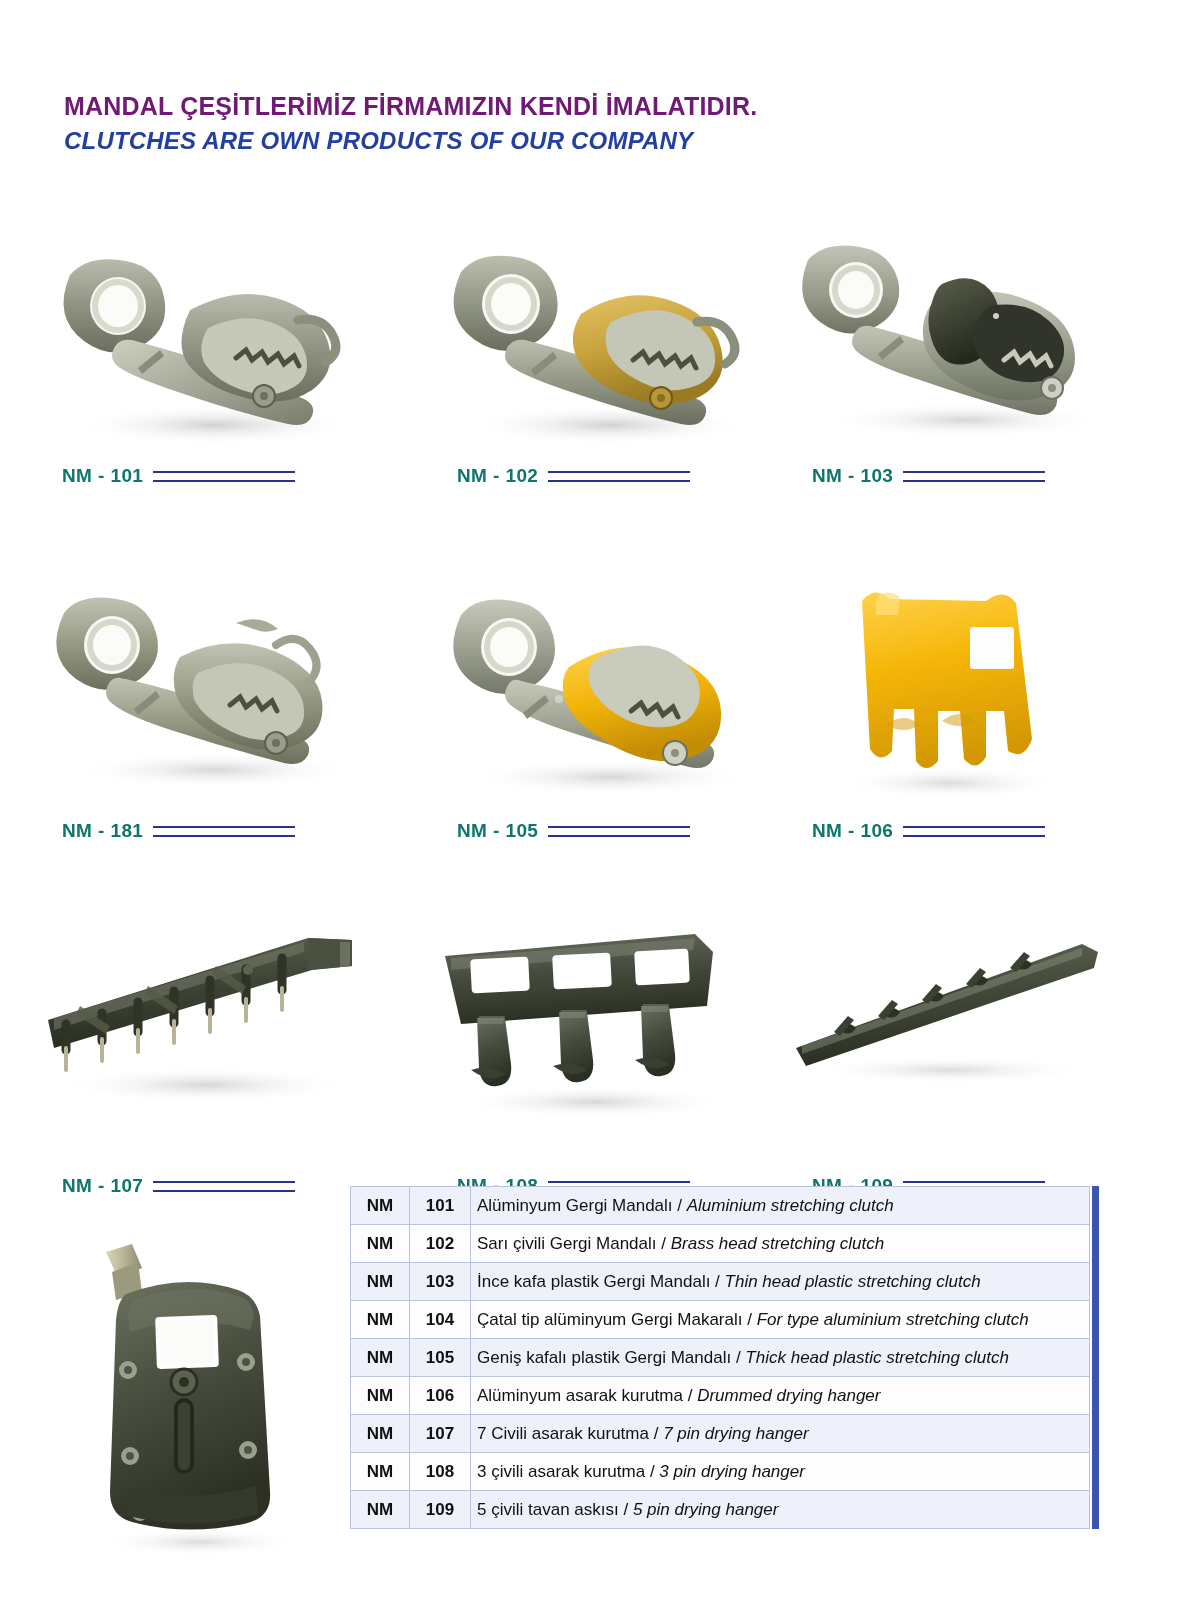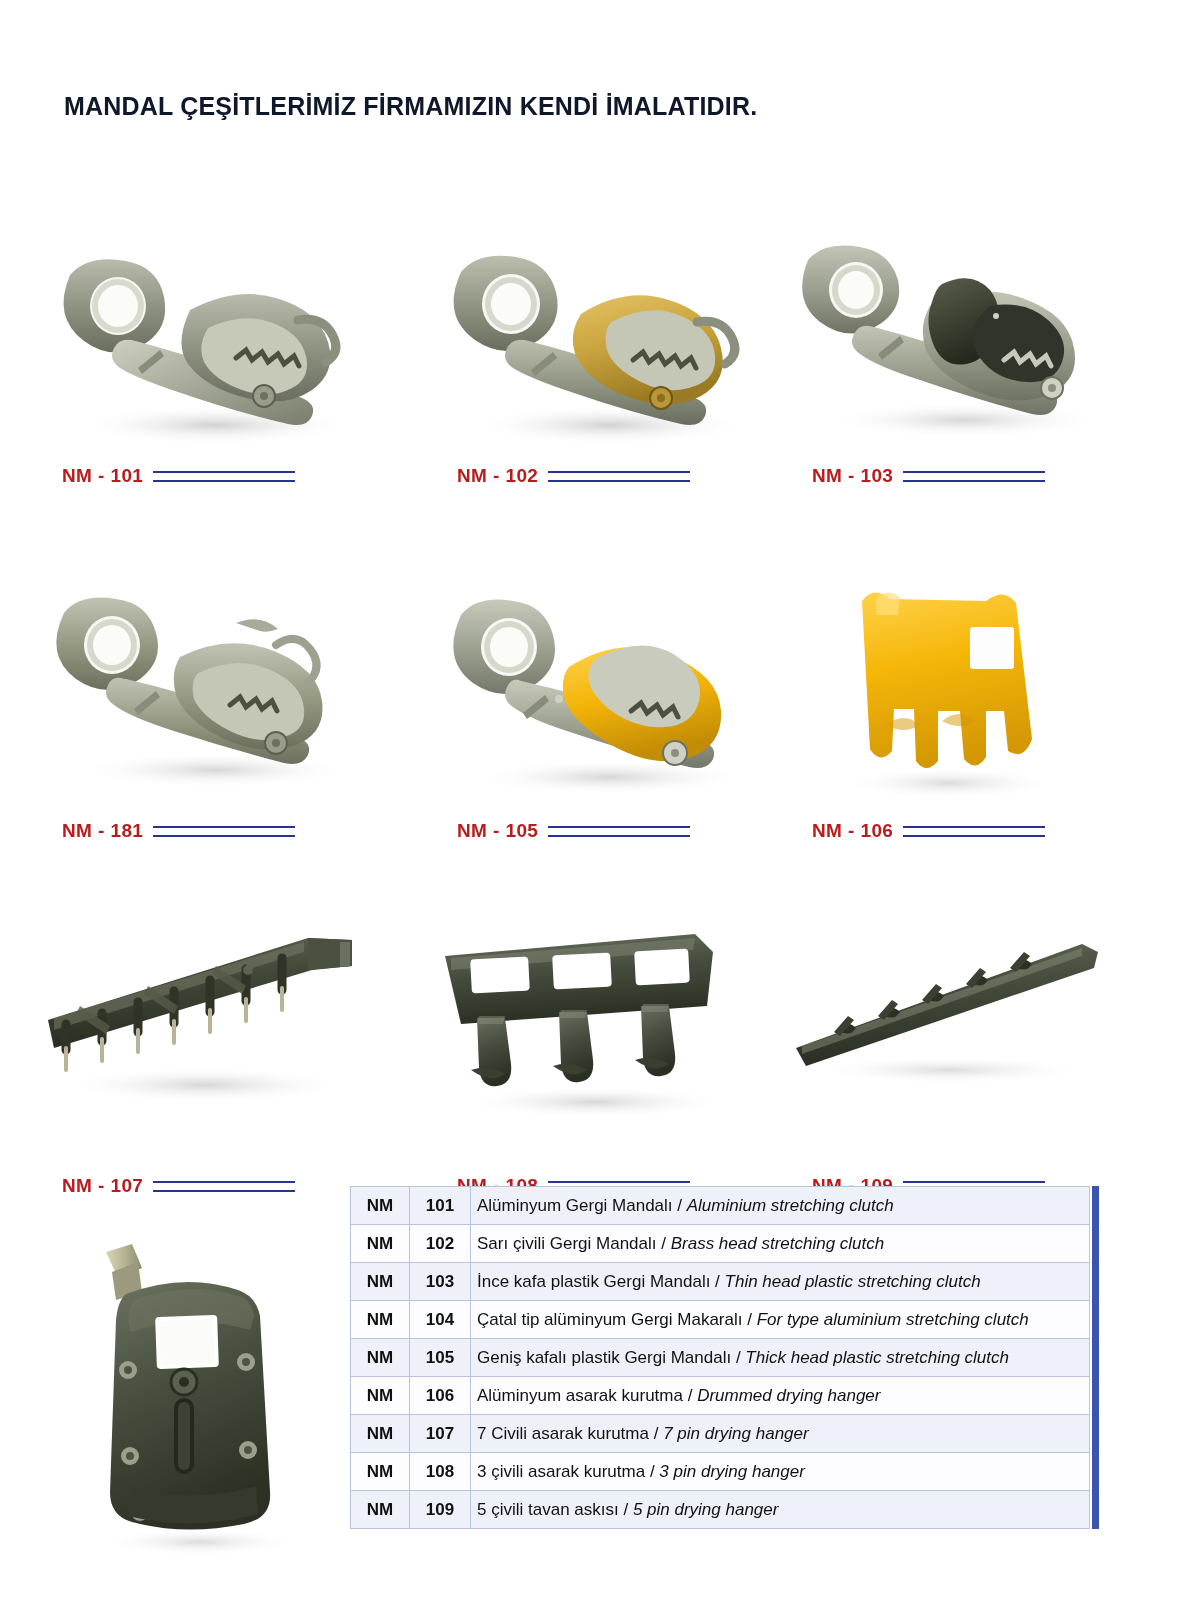--- a/index.html
+++ b/index.html
@@ -18,21 +18,21 @@
   
   .header {
     position: absolute;
     left: 64px;
     top: 92px;
     width: 1000px;
   }
   .header .line1 {
     font-size: 25px;
     font-weight: bold;
-    color: #0f172a;
+    color: #701a75;
     letter-spacing: 0.2px;
     white-space: nowrap;
   }
   .header .line2 {
     font-size: 24px;
     font-weight: bold;
     font-style: italic;
     color: #2340a0;
     letter-spacing: 0.2px;
     margin-top: 6px;
@@ -68,21 +68,21 @@
     position: absolute;
     bottom: 78px;
     left: 22px;
     display: flex;
     align-items: center;
     white-space: nowrap;
   }
   .caption .code {
     font-size: 19px;
     font-weight: bold;
-    color: #b91c1c;
+    color: #0f766e;
     letter-spacing: 0.4px;
   }
   .caption .rule {
     margin-left: 10px;
     width: 142px;
     height: 7px;
     border-top: 2px solid #26348f;
     border-bottom: 2px solid #26348f;
   }
 
@@ -142,20 +142,21 @@
     top: 1230px;
     width: 260px;
     height: 330px;
   }
 </style>
 </head>
 <body>
 
 <div class="header">
   <div class="line1">MANDAL ÇEŞİTLERİMİZ FİRMAMIZIN KENDİ İMALATIDIR.</div>
+  <div class="line2">CLUTCHES ARE OWN PRODUCTS OF OUR COMPANY</div>
 </div>
 
 <div class="grid">
 
   <div class="row">
 
     <div class="cell c0">
       <div class="photo">
         <svg width="340" height="250" viewBox="0 0 340 250">
           <defs>

